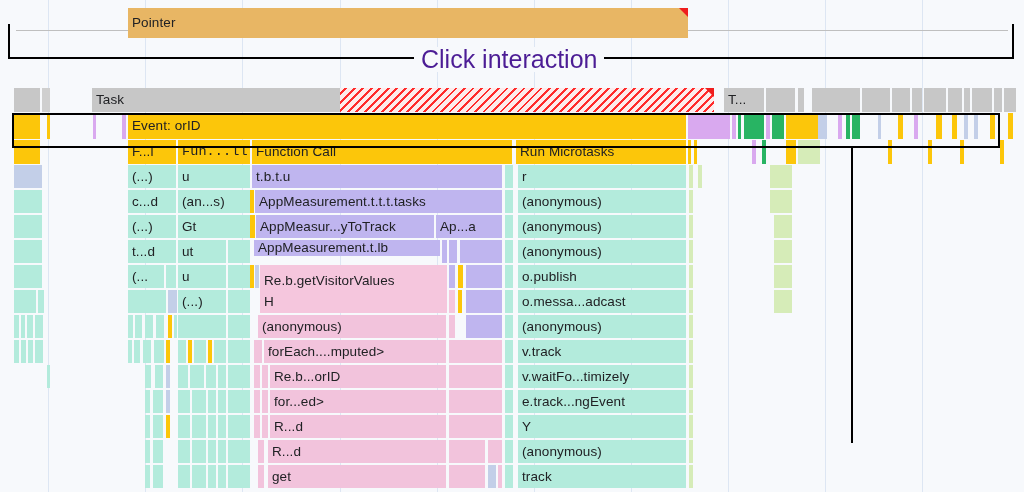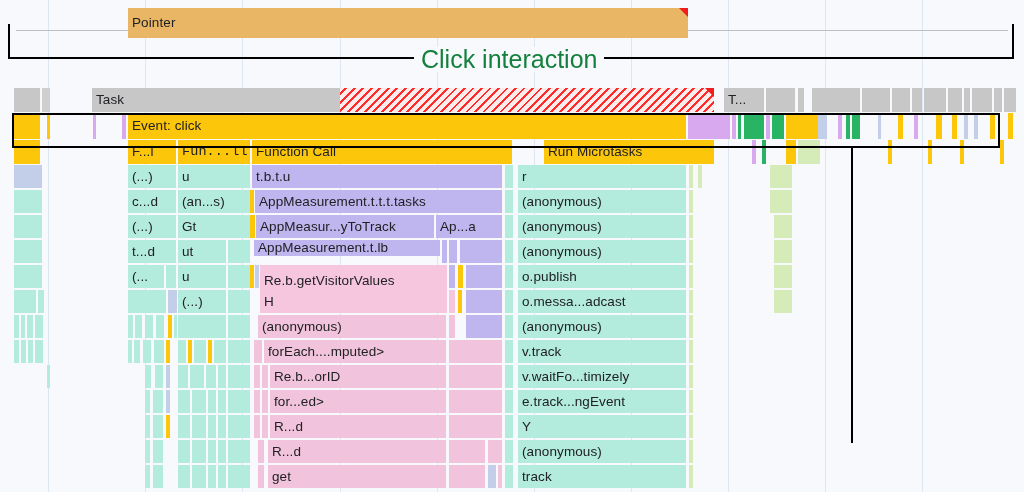--- a/index.html
+++ b/index.html
@@ -28,21 +28,21 @@
   }
   .corner-red{position:absolute;top:0;right:0;width:0;height:0;
               border-top:9px solid #ef1d1d;border-left:9px solid transparent;}
 
   
   .annobox{position:absolute;box-sizing:border-box;border:2.5px solid #000;
            border-top:none;background:transparent;}
   .annobox2{position:absolute;box-sizing:border-box;border:2.5px solid #000;
             background:transparent;}
   .annoline{position:absolute;background:#000;}
-  .annotext{position:absolute;color:#15803d;font-size:25px;line-height:1;
+  .annotext{position:absolute;color:#4c1d95;font-size:25px;line-height:1;
             white-space:nowrap;background:#f7f9fc;padding:0 7px;}
 
   
   .baseline{position:absolute;height:1px;background:#bfbfbf;}
 </style>
 </head>
 <body>
 
 <div id="root">
 
@@ -89,21 +89,21 @@
       <div class="bar" style="left: 948px; top: 88px; width: 14px; height: 24px; background: rgb(199, 199, 199);"></div>
       <div class="bar" style="left: 964px; top: 88px; width: 6px; height: 24px; background: rgb(199, 199, 199);"></div>
       <div class="bar" style="left: 972px; top: 88px; width: 20px; height: 24px; background: rgb(199, 199, 199);"></div>
       <div class="bar" style="left: 994px; top: 88px; width: 8px; height: 24px; background: rgb(199, 199, 199);"></div>
       <div class="bar" style="left: 1004px; top: 88px; width: 12px; height: 24px; background: rgb(199, 199, 199);"></div>
       <div class="bar" style="left: 14px; top: 113px; width: 26px; height: 26px; background: rgb(252, 198, 10);"></div>
       <div class="bar" style="left: 47px; top: 113px; width: 3px; height: 26px; background: rgb(252, 198, 10);"></div>
       <div class="bar" style="left: 93px; top: 113px; width: 3px; height: 26px; background: rgb(217, 169, 239);"></div>
       <div class="bar" style="left: 122px; top: 113px; width: 4px; height: 26px; background: rgb(217, 169, 239);"></div>
       <div class="bar" style="left: 128px; top: 113px; width: 558px; height: 26px; background: rgb(252, 198, 10);">
-        <span class="lbl">Event: click</span>
+        <span class="lbl">Event: orID</span>
       </div>
       <div class="bar" style="left: 688px; top: 113px; width: 42px; height: 26px; background: rgb(217, 169, 239);"></div>
       <div class="bar" style="left: 732px; top: 113px; width: 4px; height: 26px; background: rgb(217, 169, 239);"></div>
       <div class="bar" style="left: 738px; top: 113px; width: 3px; height: 26px; background: rgb(40, 180, 99);"></div>
       <div class="bar" style="left: 744px; top: 113px; width: 20px; height: 26px; background: rgb(40, 180, 99);"></div>
       <div class="bar" style="left: 766px; top: 113px; width: 4px; height: 26px; background: rgb(217, 169, 239);"></div>
       <div class="bar" style="left: 772px; top: 113px; width: 12px; height: 26px; background: rgb(40, 180, 99);"></div>
       <div class="bar" style="left: 786px; top: 113px; width: 32px; height: 26px; background: rgb(252, 198, 10);"></div>
       <div class="bar" style="left: 818px; top: 113px; width: 9px; height: 26px; background: rgb(195, 207, 232);"></div>
       <div class="bar" style="left: 838px; top: 113px; width: 4px; height: 26px; background: rgb(217, 169, 239);"></div>
@@ -121,21 +121,21 @@
       <div class="bar" style="left: 14px; top: 140px; width: 26px; height: 24px; background: rgb(252, 198, 10);"></div>
       <div class="bar" style="left: 128px; top: 140px; width: 48px; height: 24px; background: rgb(252, 198, 10);">
         <span class="lbl">F...l</span>
       </div>
       <div class="bar" style="left: 178px; top: 140px; width: 72px; height: 24px; background: rgb(252, 198, 10); font-family: Liberation Mono, monospace;">
         <span class="lbl">Fun...ll</span>
       </div>
       <div class="bar" style="left: 252px; top: 140px; width: 260px; height: 24px; background: rgb(252, 198, 10);">
         <span class="lbl">Function Call</span>
       </div>
-      <div class="bar" style="left: 516px; top: 140px; width: 170px; height: 24px; background: rgb(252, 198, 10); margin-left: 28px;">
+      <div class="bar" style="left: 516px; top: 140px; width: 170px; height: 24px; background: rgb(252, 198, 10);">
         <span class="lbl">Run Microtasks</span>
       </div>
       <div class="bar" style="left: 688px; top: 140px; width: 3px; height: 24px; background: rgb(252, 198, 10);"></div>
       <div class="bar" style="left: 694px; top: 140px; width: 3px; height: 24px; background: rgb(252, 198, 10);"></div>
       <div class="bar" style="left: 752px; top: 140px; width: 4px; height: 24px; background: rgb(217, 169, 239);"></div>
       <div class="bar" style="left: 762px; top: 140px; width: 4px; height: 24px; background: rgb(40, 180, 99);"></div>
       <div class="bar" style="left: 786px; top: 140px; width: 10px; height: 24px; background: rgb(252, 198, 10);"></div>
       <div class="bar" style="left: 798px; top: 140px; width: 22px; height: 24px; background: rgb(214, 236, 184);"></div>
       <div class="bar" style="left: 888px; top: 140px; width: 4px; height: 24px; background: rgb(252, 198, 10);"></div>
       <div class="bar" style="left: 928px; top: 140px; width: 4px; height: 24px; background: rgb(252, 198, 10);"></div>

